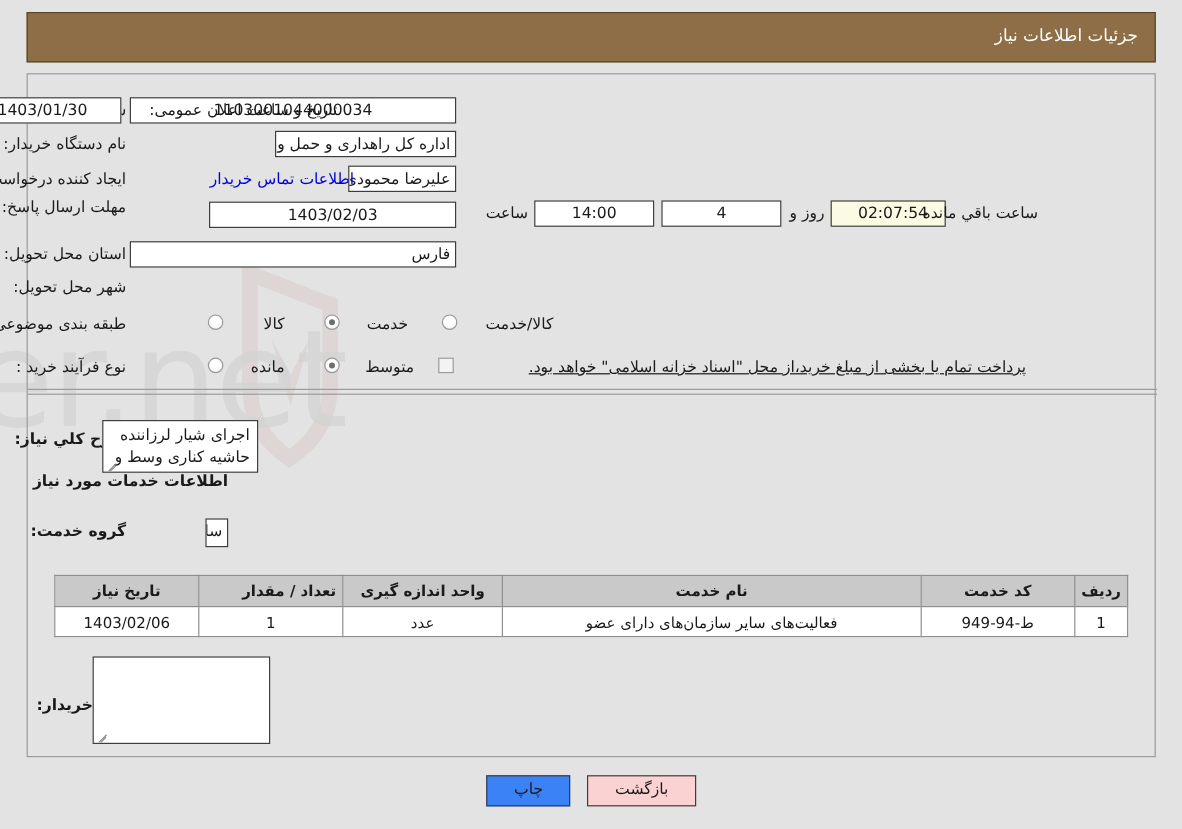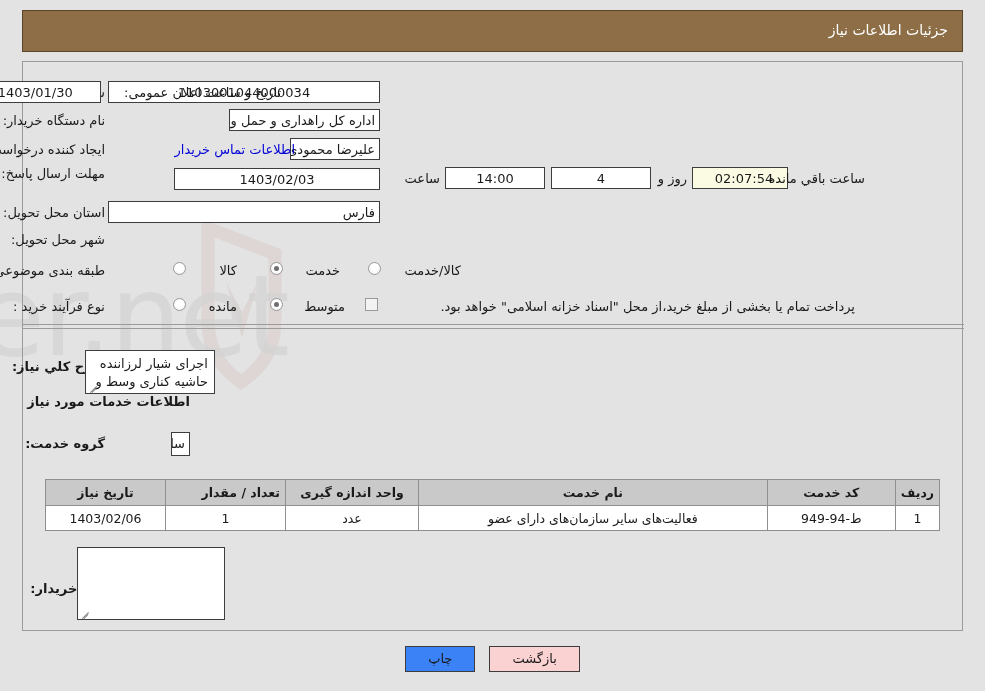--- a/index.html
+++ b/index.html
@@ -275,21 +275,21 @@
 
   <div class="lbl" style="right:880px; top:299px;">نوع فرآیند خرید :</div>
 
   <div class="radio" style="right:799px; top:298px;"></div>
   <div class="lbl" style="right:748px; top:299px;">مانده</div>
 
   <div class="radio on" style="right:702px; top:298px;"></div>
   <div class="lbl" style="right:640px; top:299px;">متوسط</div>
 
   <div class="cbx" style="right:607px; top:298px;"></div>
-  <div class="lbl" style="right:130px; top:299px;">پرداخت تمام یا بخشی از مبلغ خرید،از محل "اسناد خزانه اسلامی" خواهد بود.</div>
+  <div class="lbl" style="right:130px; top:299px;text-decoration:underline;">پرداخت تمام یا بخشی از مبلغ خرید،از محل "اسناد خزانه اسلامی" خواهد بود.</div>
 
   <div class="section-head" style="right:880px; top:359px;">شرح کلي نياز:</div>
   <div class="ta" style="right:770px; top:350px; left:85px; height:44px;">
     <span>اجرای شیار لرزاننده حاشیه کناری وسط و نوار عرضی نقاط حادثه خیز استان طبق براورد پیوست</span>
     <span class="grip"></span>
   </div>
 
   <div class="section-head" style="right:795px; top:394px;">اطلاعات خدمات مورد نیاز</div>
 
   <div class="section-head" style="right:880px; top:436px;">گروه خدمت:</div>

